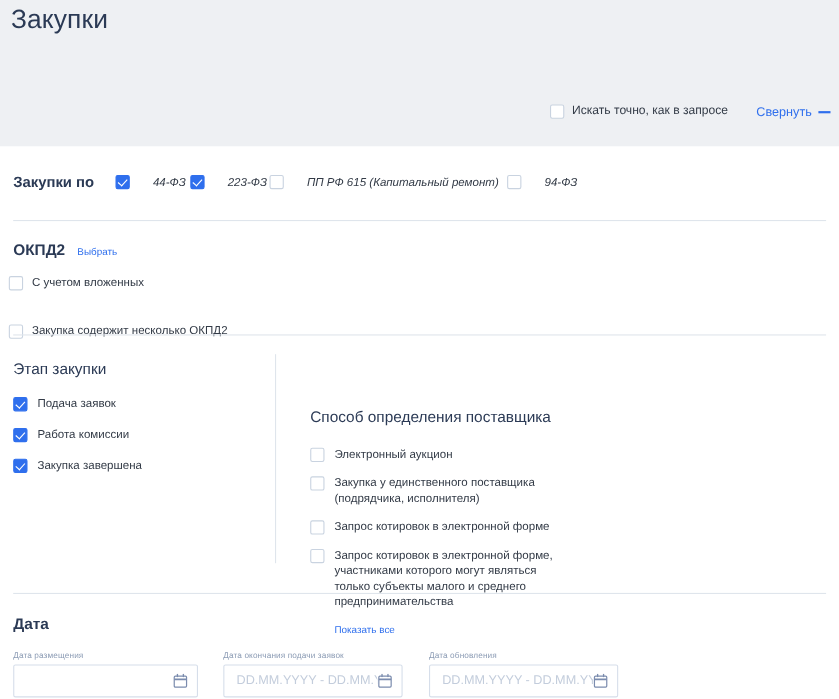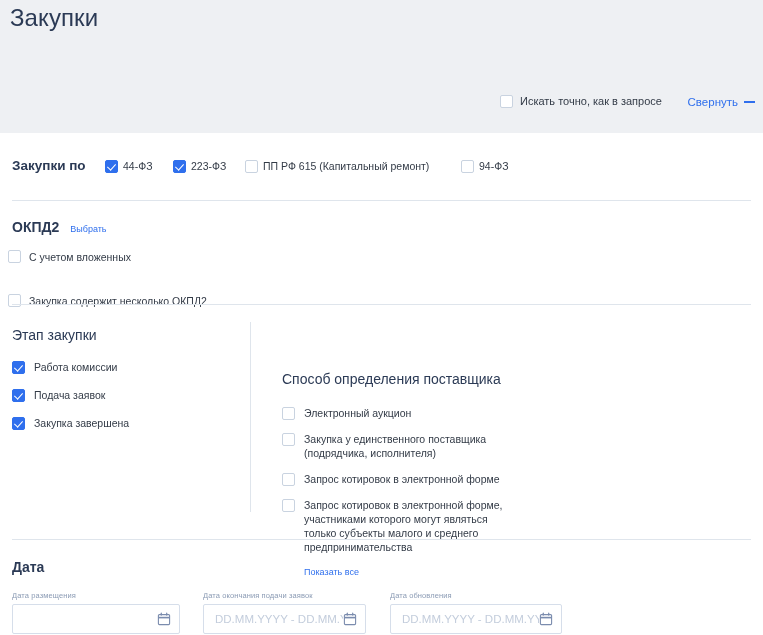--- a/index.html
+++ b/index.html
@@ -81,32 +81,32 @@
   }
 
   
   .section-law { position: absolute; left: 0; top: 155px; width: 763px; height: 30px; }
   .law-title {
     position: absolute; left: 12px; top: 2px;
     font-size: 13.5px; font-weight: 700; color: #2b3a55; line-height: 18px;
   }
   .law-item {
     position: absolute; top: 4px;
-    display: flex; align-items: center; gap: 5px;
+    display: flex; align-items: flex-start; gap: 21px; font-style: italic;
   }
   .law-item .lbl { font-size: 10.5px; color: #333b47; line-height: 14px; white-space: nowrap; }
 
   
   .okpd { position: absolute; left: 0; top: 218px; width: 763px; }
   .okpd-head { position: absolute; left: 12px; top: 0; display: flex; align-items: baseline; gap: 11px; }
   .okpd-title { font-size: 14px; font-weight: 700; color: #2b3a55; line-height: 18px; }
   .link-sm { font-size: 9px; color: #2f6fed; cursor: pointer; line-height: 12px; }
   .okpd-cb {
     position: absolute; left: 8px;
-    display: flex; gap: 8px;
+    display: flex; align-items: center; gap: 8px;
   }
   .okpd-cb .lbl { font-size: 10.5px; color: #333b47; line-height: 14px; }
 
   
   .col-left { position: absolute; left: 12px; top: 326px; width: 225px; }
   .col-right { position: absolute; left: 282px; top: 326px; width: 230px; margin-top: 44px; }
   .col-title {
     font-size: 14px; font-weight: 400; color: #2b3a55; line-height: 18px;
     margin: 0 0 16px 0;
   }
@@ -205,25 +205,25 @@
 
   <div class="hr" style="top:304px;"></div>
 
   <div class="vr" style="left:250px; top:322px; height:190px;"></div>
 
   <div class="col-left">
     <div class="col-title">Этап закупки</div>
 
     <div class="chk-row">
       <span class="cb on"></span>
+      <span class="lbl">Подача заявок</span>
+    </div>
+    <div class="chk-row">
+      <span class="cb on"></span>
       <span class="lbl">Работа комиссии</span>
-    </div>
-    <div class="chk-row">
-      <span class="cb on"></span>
-      <span class="lbl">Подача заявок</span>
     </div>
     <div class="chk-row">
       <span class="cb on"></span>
       <span class="lbl">Закупка завершена</span>
     </div>
   </div>
 
   <div class="col-right">
     <div class="col-title">Способ определения поставщика</div>
 

